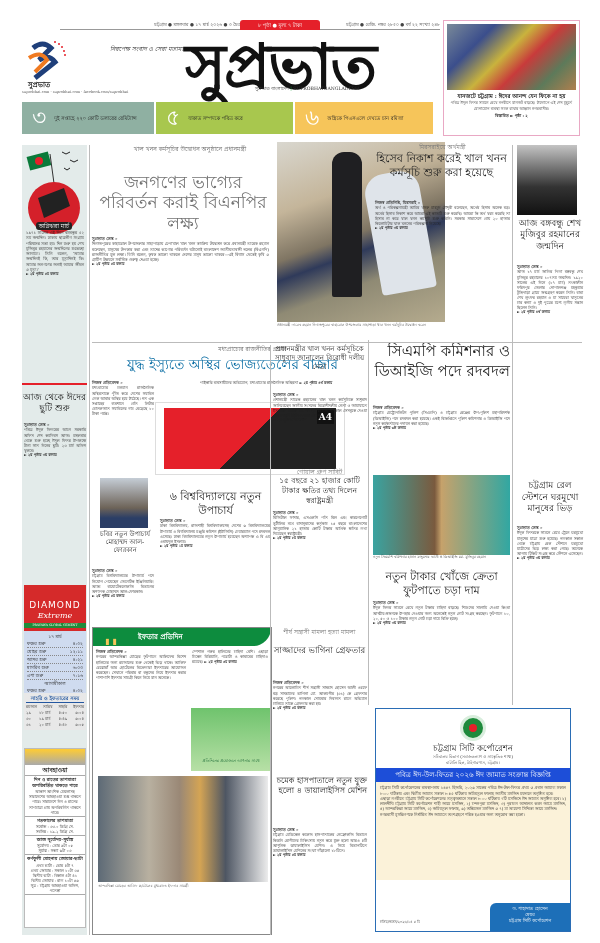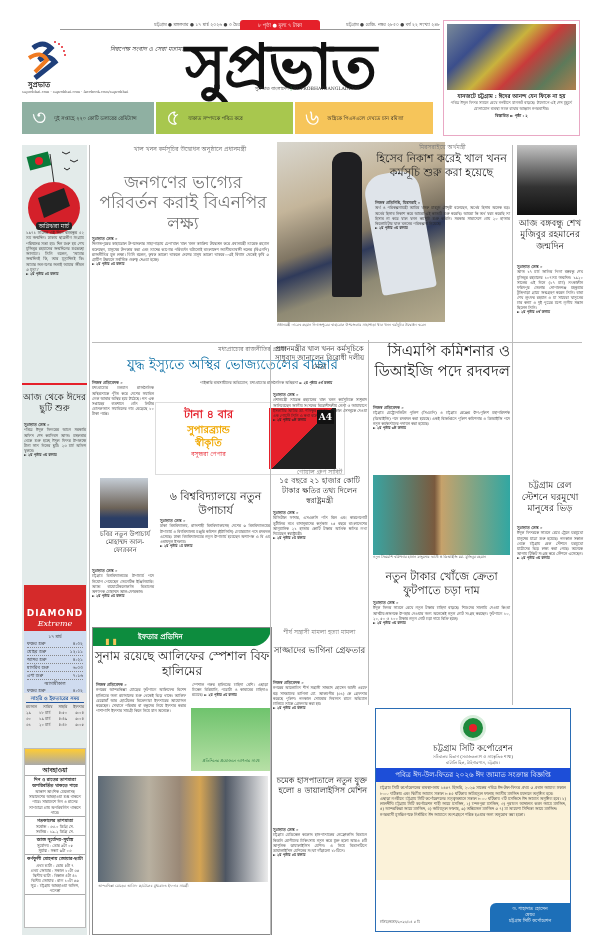--- a/index.html
+++ b/index.html
@@ -27,21 +27,21 @@
 .topnews .p{font-size:3.8px;text-align:center;color:#333}
 .topnews .more{font-size:4px;text-align:center;margin-top:2px}
 .sidebar{left:22px;top:145px;width:65px;height:790px;background:#e3ebea}
 .flagart{left:24px;top:148px;width:60px;height:100px}
 .side-text{left:26px;top:230px;width:58px;font-size:3.9px;color:#222;text-align:justify}
 .redline{left:22px;top:383px;width:65px;height:2px;background:#e5202a}
 .side-hd{left:22px;top:392px;width:65px;font-size:9px;text-align:center;line-height:1.25;color:#111}
 .byline{font-size:4px;font-weight:bold;color:#333}
 .side-body{left:24px;top:422px;width:62px;font-size:3.8px;text-align:justify}
 .diamond{left:24px;top:585px;width:62px;height:46px;background:#d52a2a;color:#fff;text-align:center}
-.diamond .d1{font-size:9px;font-weight:bold;font-family:"DejaVu Sans",sans-serif;padding-top:22px;letter-spacing:1px}
+.diamond .d1{font-size:9px;font-weight:normal;font-family:"DejaVu Sans",sans-serif;padding-top:14px;letter-spacing:1px}
 .diamond .d2{font-size:8px;font-style:italic}
 .diamond .d3{background:#1e8c3a;font-size:3px;height:5px;line-height:5px;margin-top:1px}
 .times{left:24px;top:631px;width:62px;background:#cfdbef;font-size:4.5px;padding:2px 3px}
 .times .row{display:flex;justify-content:space-between;border-bottom:.5px dotted #888;line-height:7px}
 .times .ctr{text-align:center;line-height:7px}
 .sehri{left:24px;top:693px;width:62px;background:#e8e8e8;padding:2px}
 .sehri .hd{font-size:5px;font-weight:bold;color:#2357a0;text-align:center;border-bottom:1px solid #2357a0;margin-bottom:1px}
 .sehri .r{display:flex;justify-content:space-between;font-size:3.8px;line-height:6px}
 .weather{left:24px;top:748px;width:62px;height:180px;background:#fff;border:.5px solid #bbb}
 .weather .sun{height:16px;background:linear-gradient(#ffcc33,#aaaaaa);}
@@ -295,26 +295,20 @@
 <div class="abs mid-hd">যুদ্ধ ইস্যুতে অস্থির ভোজ্যতেলের বাজার</div>
 <div class="abs mid-body">
   <div class="byline">নিজস্ব প্রতিবেদক »</div>
   <div>মধ্যপ্রাচ্যের চলমান রাজনৈতিক অস্থিরতাকে পুঁজি করে দেশের সয়াবিন তেল আবার অস্থির হয়ে উঠেছে। গত এক সপ্তাহের ব্যবধানে প্রতি লিটার বোতলজাত সয়াবিনের দাম বেড়েছে ১০ টাকা পর্যন্ত।</div>
 </div>
 <div class="abs mid-right">
   <span>পাইকারি ব্যবসায়ীদের অভিযোগ, মধ্যপ্রাচ্যের রাজনৈতিক অস্থিরতা</span>
   <span class="more">► ২য় পৃষ্ঠার ৪র্থ কলাম</span>
 </div>
 <div class="abs ad-a4">
-  <div class="l">
-    <div class="a">টানা ৪ বার</div>
-    <div class="b">সুপারব্র্যান্ড</div>
-    <div class="b">স্বীকৃতি</div>
-    <div class="c">বসুন্ধরা পেপার</div>
-  </div>
   <div class="r">
       <span class="a4">A4</span>
     </div>
 </div>
 
 <div class="abs rc-hd">প্রধানমন্ত্রীর খাল খনন কর্মসূচিকে সাধুবাদ জানালেন বিরোধী দলীয় নেতা</div>
 <div class="abs rc-body">
   <div class="byline">সুপ্রভাত ডেস্ক »</div>
   <div>প্রধানমন্ত্রী তারেক রহমানের খাল খনন কর্মসূচিকে সাধুবাদ জানিয়েছেন জাতীয় সংসদের বিরোধীদলীয় নেতা ও জামায়াতে ইসলামীর আমির ডা. শফিকুর রহমান। গতকাল ফেসবুকে দেওয়া এক পোস্টে তিনি এ কথা বলেন।</div>
   <div class="more">► ২য় পৃষ্ঠার ৬ষ্ঠ কলাম</div>
@@ -361,21 +355,20 @@
   <div class="byline">সুপ্রভাত ডেস্ক »</div>
   <div>ঈদুল ফিতরকে সামনে রেখে ট্রেনে ঘরমুখো মানুষের যাত্রা শুরু হয়েছে। গতকাল সকাল থেকে চট্টগ্রাম রেল স্টেশনে ঘরমুখো যাত্রীদের ভিড় লক্ষ্য করা গেছে। অনেকে আগাম টিকিট সংগ্রহ করে স্টেশনে এসেছেন।</div>
   <div class="more">► ২য় পৃষ্ঠার ৩য় কলাম</div>
 </div>
 
 <div class="abs iftar">
   <div class="band">
     <span style="position:absolute;left:12px;top:4px;font-size:8px;color:#f6c55a">▮ ▮</span>
     <span>ইফতার প্রতিদিন</span>
   </div>
-  <div class="hd">সুনাম রয়েছে আলিফের স্পেশাল বিফ হালিমের</div>
   <div style="display:flex">
     <div class="body" style="width:96px">
       <div class="byline">নিজস্ব প্রতিবেদক »</div>
       <div>নগরের আন্দরকিল্লা মোড়ের ফুটপাতে আলিফের বিশেষ হালিমের জন্য রমজানের শুরু থেকেই ভিড় থাকে। আলিফ রেস্তোরাঁ আর হোটেলের বিক্রেতারা ইফতারের আয়োজন করেছেন। সেখানে পরিবার বা বন্ধুদের নিয়ে ইফতার করার পাশাপাশি ইফতার সামগ্রী কিনে নিয়ে যান অনেকে।</div>
     </div>
     <div class="body" style="flex:1">
       <span>স্পেশাল গরুর হালিমের চাহিদা বেশি। এছাড়া চিকেন বিরিয়ানি, পরোটা ও কাবাবের চাহিদাও রয়েছে।</span>
       <span class="more">► ২য় পৃষ্ঠার ৫ম কলাম</span>
     </div>
   </div>

